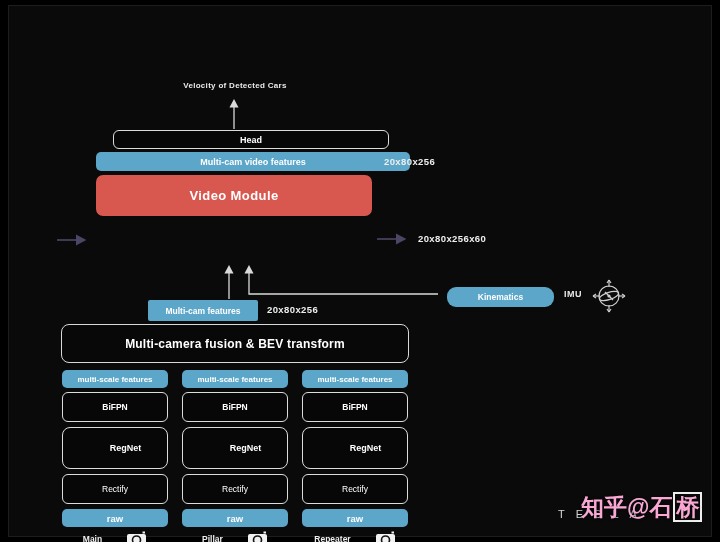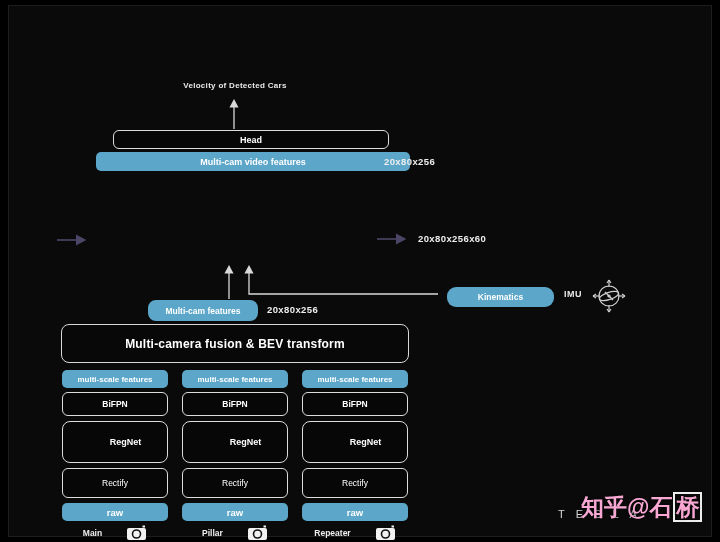--- a/index.html
+++ b/index.html
@@ -27,31 +27,31 @@
     color:#fff;box-sizing:border-box;text-align:center;
   }
   .outline{background:rgba(0,0,0,.25);border:1.2px solid #dcdcdc;}
   .blue{background:#5ba6c9;}
   .red{background:#d8574e;}
   .purple{background:#8d5ba6;}
   .head-box{left:96px;top:130px;width:276px;height:19px;border-radius:6px;font-size:9px;font-weight:600;margin-left:17px;}
   .mcvf-box{left:96px;top:152px;width:314px;height:19px;border-radius:5px;font-size:9px;font-weight:600;}
   .vm-box{left:96px;top:175px;width:276px;height:41px;border-radius:7px;font-size:13px;font-weight:700;letter-spacing:.4px;}
   .fq-box{left:96px;top:221px;width:276px;height:37px;border-radius:7px;font-size:13px;font-weight:700;letter-spacing:.4px;}
-  .mcf-box{left:148px;top:300px;width:110px;height:21px;border-radius:8px;font-size:8.5px;font-weight:600;}
+  .mcf-box{left:148px;top:300px;width:110px;height:21px;border-radius:2px;font-size:8.5px;font-weight:600;}
   .kin-box{left:447px;top:287px;width:107px;height:20px;border-radius:9px;font-size:8.5px;font-weight:600;}
   .fusion-box{left:61px;top:324px;width:348px;height:39px;border-radius:8px;font-size:12px;font-weight:600;letter-spacing:.2px;border:1.2px solid #d8d8d8;background:rgba(0,0,0,.2);}
   .pipeline-col{position:absolute;top:370px;width:106px;}
   .col-1{left:62px;} .col-2{left:182px;} .col-3{left:302px;}
   .pbox{
     display:flex;align-items:center;justify-content:center;color:#fff;
     box-sizing:border-box;width:100%;
   }
   .p-ms{height:18px;border-radius:5px;font-size:8px;font-weight:600;}
-  .p-bifpn{margin-top:4px;height:24px;border-radius:6px;font-size:8.5px;font-weight:600;}
+  .p-bifpn{margin-top:4px;height:30px;border-radius:6px;font-size:8.5px;font-weight:600;}
   .p-regnet{margin-top:5px;height:42px;border-radius:8px;font-size:9px;font-weight:600;padding-left:21px;}
   .p-rectify{margin-top:5px;height:30px;border-radius:6px;font-size:8.5px;font-weight:500;}
   .p-raw{margin-top:5px;height:18px;border-radius:5px;font-size:9.5px;font-weight:600;}
   .cam-row{margin-top:4px;height:16px;display:flex;align-items:center;justify-content:center;gap:24px;color:#efefef;font-size:8.5px;font-weight:600;}
   .connectors,.imu-icon{position:absolute;left:0;top:0;}
   .imu-icon{left:591px;top:278px;}
   .brand-wordmark{
     position:absolute;left:558px;top:508px;color:#d6d6d6;
     font-size:11px;font-weight:400;letter-spacing:11px;
   }
@@ -83,20 +83,21 @@
     <path d="M229,299 L229,267" stroke="#d9d9d9" stroke-width="1.3" fill="none" marker-end="url(#mw)"></path>
     <path d="M438,294 L249,294 L249,267" stroke="#d9d9d9" stroke-width="1.3" fill="none" marker-end="url(#mw)"></path>
   </svg>
 
 
   <div class="small-label velocity-label">Velocity of Detected Cars</div>
 
   <div class="box outline head-box">Head</div>
   <div class="box blue mcvf-box">Multi-cam video features</div>
   <div class="dim-label dim-1">20x80x256</div>
+  <div class="box red vm-box">Video Module</div>
   <div class="dim-label dim-2">20x80x256x60</div>
 
   <div class="box blue mcf-box">Multi-cam features</div>
   <div class="dim-label dim-3">20x80x256</div>
 
   <div class="box blue kin-box">Kinematics</div>
   <div class="small-label imu-label">IMU</div>
   <svg class="imu-icon" width="36" height="36" viewBox="0 0 36 36">
     <g stroke="#cfcfcf" stroke-width="1.2" fill="none">
       <circle cx="18" cy="18" r="10"></circle>

